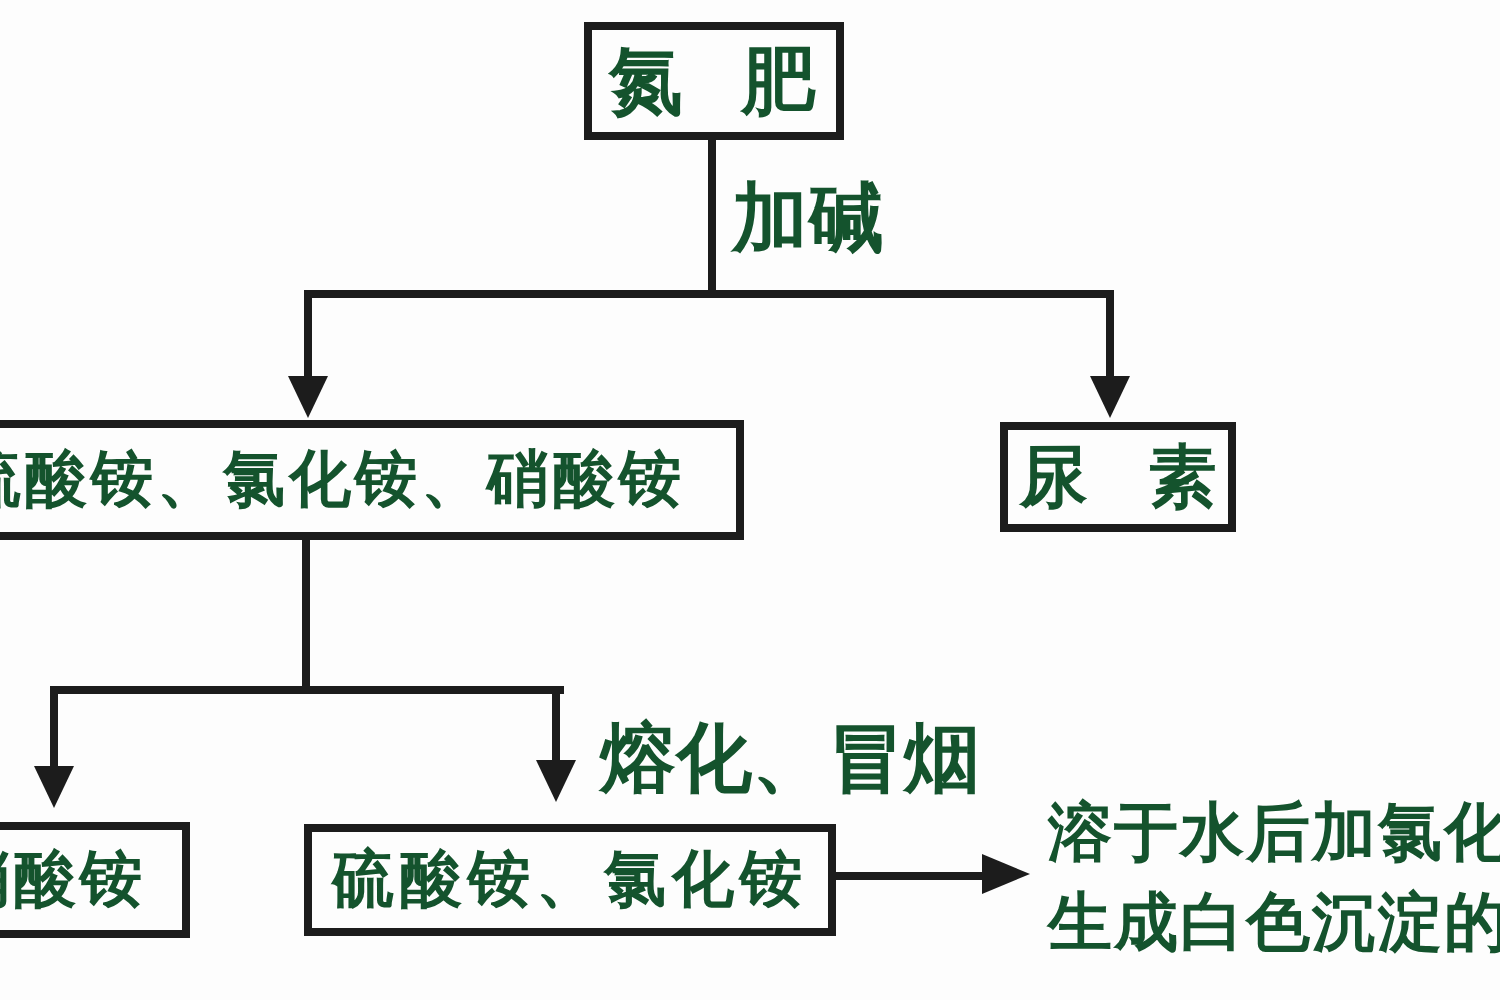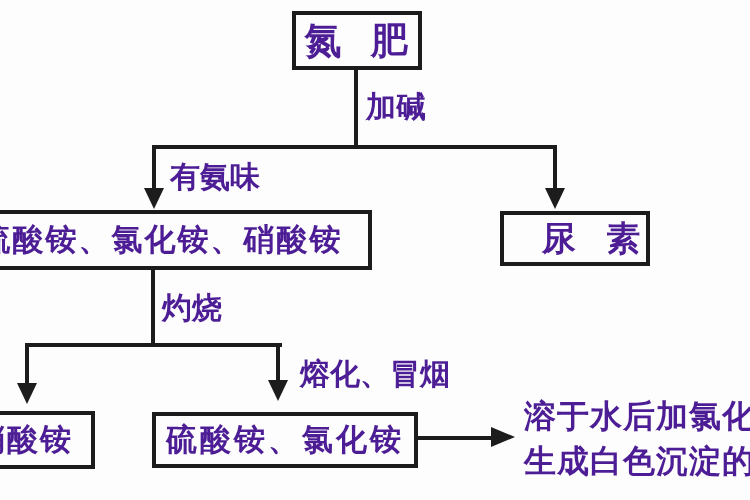--- a/index.html
+++ b/index.html
@@ -3,56 +3,56 @@
 <meta charset="utf-8">
 <style>
   html,body{margin:0;padding:0;background:#ffffff;}
   #canvas{
     position:relative;
     width:750px;height:500px;
     overflow:hidden;
     background:#fdfdfd;
     font-family:"Liberation Serif","DejaVu Serif",serif;
     font-weight:700;
-    color:#4c1d95;
+    color:#14532d;
   }
   .node{
     position:absolute;
     border:4px solid #1c1c1c;
     display:flex;align-items:center;justify-content:center;
     background:#fdfdfd;
     white-space:nowrap;
   }
   .line{position:absolute;background:#1c1c1c;}
-  .elabel{position:absolute;white-space:nowrap;font-size:30px;line-height:1.1;}
+  .elabel{position:absolute;white-space:nowrap;font-size:38px;line-height:1.1;}
   .arrow{position:absolute;width:0;height:0;}
   .arrow.down{border-left:10px solid transparent;border-right:10px solid transparent;border-top:21px solid #1c1c1c;}
   .arrow.right{border-top:10px solid transparent;border-bottom:10px solid transparent;border-left:24px solid #1c1c1c;}
 
   #box-root{left:292px;top:11px;width:122px;height:51px;font-size:37px;letter-spacing:2px;word-spacing:16px;}
   #line-root-down{left:354px;top:70px;width:4px;height:77px;}
   #label-add-alkali{left:366px;top:90px;}
   #line-branch-h{left:152px;top:145px;width:405px;height:4px;}
   #line-left-v{left:152px;top:145px;width:4px;height:45px;}
   #arrow-left-down{left:144px;top:188px;}
   #label-smell{left:170px;top:160px;}
   #line-right-v{left:553px;top:145px;width:4px;height:45px;}
   #arrow-right-down{left:545px;top:188px;}
   #label-no-smell{left:572px;top:161px;}
   #box-salts{left:-50px;top:210px;width:414px;height:52px;font-size:31px;letter-spacing:2px;}
-  #box-urea{left:500px;top:211px;width:110px;height:47px;font-size:34px;word-spacing:22px;padding-left:32px;}
+  #box-urea{left:500px;top:211px;width:110px;height:47px;font-size:34px;word-spacing:22px;}
   #line-ignite-v{left:151px;top:270px;width:4px;height:75px;}
   #label-ignite{left:162px;top:291px;}
   #line-burn-h{left:25px;top:343px;width:257px;height:4px;}
   #line-bl-v{left:25px;top:343px;width:4px;height:42px;}
   #arrow-bl{left:17px;top:383px;}
   #line-br-v{left:276px;top:343px;width:4px;height:39px;}
   #arrow-br{left:268px;top:380px;}
   #label-burn-bright{left:40px;top:360px;}
-  #label-melt-smoke{left:300px;top:360px;font-family:Liberation Mono, monospace;}
+  #label-melt-smoke{left:300px;top:360px;}
   #box-nitrate{left:-48px;top:411px;width:135px;height:50px;font-size:31px;letter-spacing:2px;}
   #box-sulf-chlor{left:152px;top:412px;width:258px;height:48px;font-size:31px;letter-spacing:3px;}
   #line-result-h{left:418px;top:436px;width:75px;height:4px;}
   #arrow-result{left:491px;top:427px;}
   #result-note{position:absolute;left:524px;top:394px;font-size:32px;line-height:45px;letter-spacing:1px;white-space:nowrap;}
 </style>
 </head>
 <body>
 
 <div id="canvas">
@@ -60,35 +60,33 @@
   <div class="node" id="box-root">
     <span>氮 肥</span>
   </div>
 
   <div class="line" id="line-root-down"></div>
   <div class="elabel" id="label-add-alkali">加碱</div>
   <div class="line" id="line-branch-h"></div>
 
   <div class="line" id="line-left-v"></div>
   <div class="arrow down" id="arrow-left-down"></div>
-  <div class="elabel" id="label-smell">有氨味</div>
 
   <div class="line" id="line-right-v"></div>
   <div class="arrow down" id="arrow-right-down"></div>
 
   <div class="node" id="box-salts">
     <span>硫酸铵、氯化铵、硝酸铵</span>
   </div>
 
   <div class="node" id="box-urea">
     <span>尿 素</span>
   </div>
 
   <div class="line" id="line-ignite-v"></div>
-  <div class="elabel" id="label-ignite">灼烧</div>
   <div class="line" id="line-burn-h"></div>
 
   <div class="line" id="line-bl-v"></div>
   <div class="arrow down" id="arrow-bl"></div>
 
   <div class="line" id="line-br-v"></div>
   <div class="arrow down" id="arrow-br"></div>
   <div class="elabel" id="label-melt-smoke">熔化、冒烟</div>
 
   <div class="node" id="box-nitrate">

